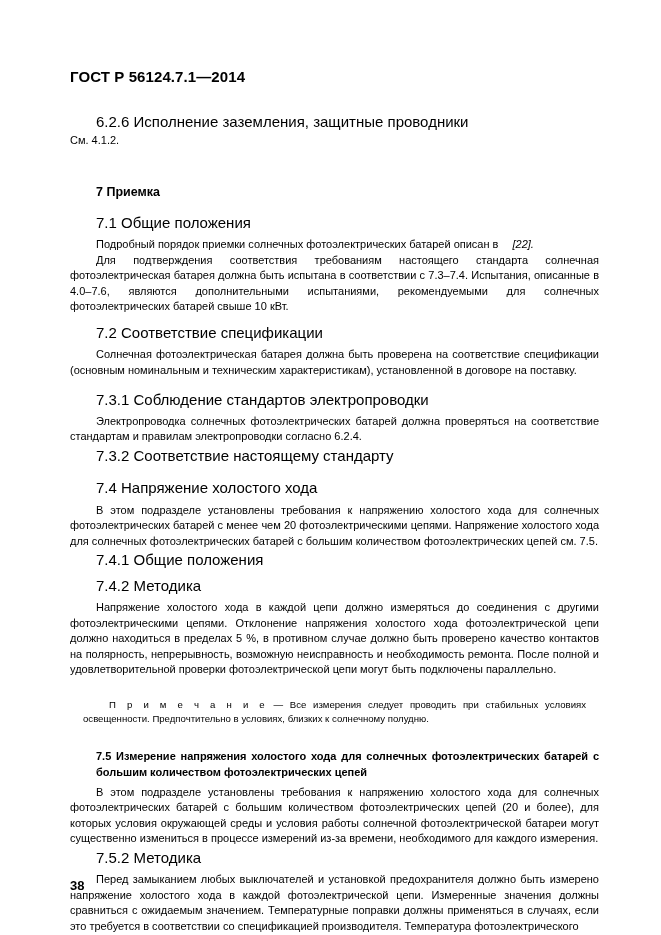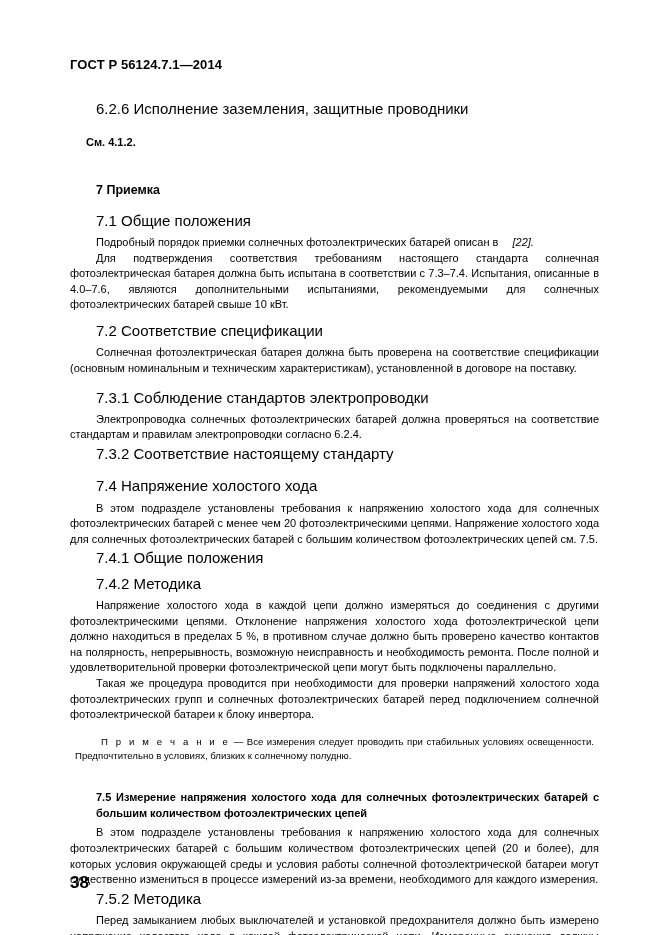--- a/index.html
+++ b/index.html
@@ -17,78 +17,77 @@
   }
   .page {
     position: absolute;
     left: 0; top: 0;
     width: 661px;
     height: 935px;
     box-sizing: border-box;
     padding: 56px 62px 0 70px;
   }
   .header {
-    font-size: 13px;
+    font-size: 15px;
     font-weight: bold;
     letter-spacing: 0.1px;
-    margin: 1px 0 26px 0;
+    margin: 12px 0 26px 0;
   }
   .content {
     font-size: 11px;
     line-height: 1.42;
     text-align: justify;
   }
   .h-sub {
     font-weight: normal;
     font-size: 15px;
     margin: 0 0 1px 0;
     padding-left: 26px;
   }
   .h-sub-wide {
     font-weight: bold;
     font-size: 11px;
-    margin: 16px 0 1px 0;
+    margin: 4px 0 1px 0;
     padding-left: 26px;
     text-align: justify;
   }
   .h-big {
     font-weight: bold;
     font-size: 12.5px;
-    margin: 4px 0 10px 0;
+    margin: 24px 0 10px 0;
     padding-left: 26px;
   }
   .p {
     margin: 0 0 0 0;
     text-indent: 26px;
     text-align: justify;
   }
   .p-noind {
-    margin: 16px;
+    margin: 0;
     text-indent: 0;
     text-align: justify;
-    font-weight: bold;
   }
   .gap-s { height: 7px; }
   .gap-m { height: 11px; }
   .gap-xs { height: 3px; }
   .note {
-    margin: 5px;
+    margin: 13px;
     text-indent: 26px;
     text-align: justify;
     font-size: 9.6px;
   }
   .note .sp {
     letter-spacing: 2.2px;
   }
   .ital { font-style: italic; padding-left: 11px; }
   .pagenum {
     position: absolute;
     left: 70px;
     bottom: 42px;
-    font-size: 17px;
+    font-size: 13px;
     font-weight: bold;
   }
 </style>
 </head>
 <body>
 
 <div class="page">
   <div class="header">ГОСТ Р 56124.7.1—2014</div>
   <div class="content" id="content">
       <div class="h-sub">6.2.6 Исполнение заземления, защитные проводники</div>
@@ -112,21 +111,20 @@
       <div class="gap-xs"></div>
       <div class="gap-s"></div>
       <div class="h-sub">7.4 Напряжение холостого хода</div>
       <div class="gap-xs"></div>
       <p class="p">В этом подразделе установлены требования к напряжению холостого хода для солнечных фотоэлектрических батарей с менее чем 20 фотоэлектрическими цепями. Напряжение холостого хода для солнечных фотоэлектрических батарей с большим количеством фотоэлектрических цепей см. 7.5.</p>
       <div class="h-sub">7.4.1 Общие положения</div>
       <div class="gap-xs"></div>
       <div class="h-sub">7.4.2 Методика</div>
       <div class="gap-xs"></div>
       <p class="p">Напряжение холостого хода в каждой цепи должно измеряться до соединения с другими фотоэлектрическими цепями. Отклонение напряжения холостого хода фотоэлектрической цепи должно находиться в пределах 5 %, в противном случае должно быть проверено качество контактов на полярность, непрерывность, возможную неисправность и необходимость ремонта. После полной и удовлетворительной проверки фотоэлектрической цепи могут быть подключены параллельно.</p>
-      <p class="p">Такая же процедура проводится при необходимости для проверки напряжений холостого хода фотоэлектрических групп и солнечных фотоэлектрических батарей перед подключением солнечной фотоэлектрической батареи к блоку инвертора.</p>
       <div class="gap-s"></div>
       <p class="note"><span class="sp">П р и м е ч а н и е</span><span> — Все измерения следует проводить при стабильных условиях освещенности. Предпочтительно в условиях, близких к солнечному полудню.</span></p>
       <div class="gap-s"></div>
       <div class="h-sub-wide">7.5 Измерение напряжения холостого хода для солнечных фотоэлектрических батарей с большим количеством фотоэлектрических цепей</div>
       <div class="gap-xs"></div>
       <p class="p">В этом подразделе установлены требования к напряжению холостого хода для солнечных фотоэлектрических батарей с большим количеством фотоэлектрических цепей (20 и более), для которых условия окружающей среды и условия работы солнечной фотоэлектрической батареи могут существенно измениться в процессе измерений из-за времени, необходимого для каждого измерения.</p>
       <div class="h-sub">7.5.2 Методика</div>
       <div class="gap-xs"></div>
       <p class="p">Перед замыканием любых выключателей и установкой предохранителя должно быть измерено напряжение холостого хода в каждой фотоэлектрической цепи. Измеренные значения должны сравниться с ожидаемым значением. Температурные поправки должны применяться в случаях, если это требуется в соответствии со спецификацией производителя. Температура фотоэлектрического</p>
     </div>

